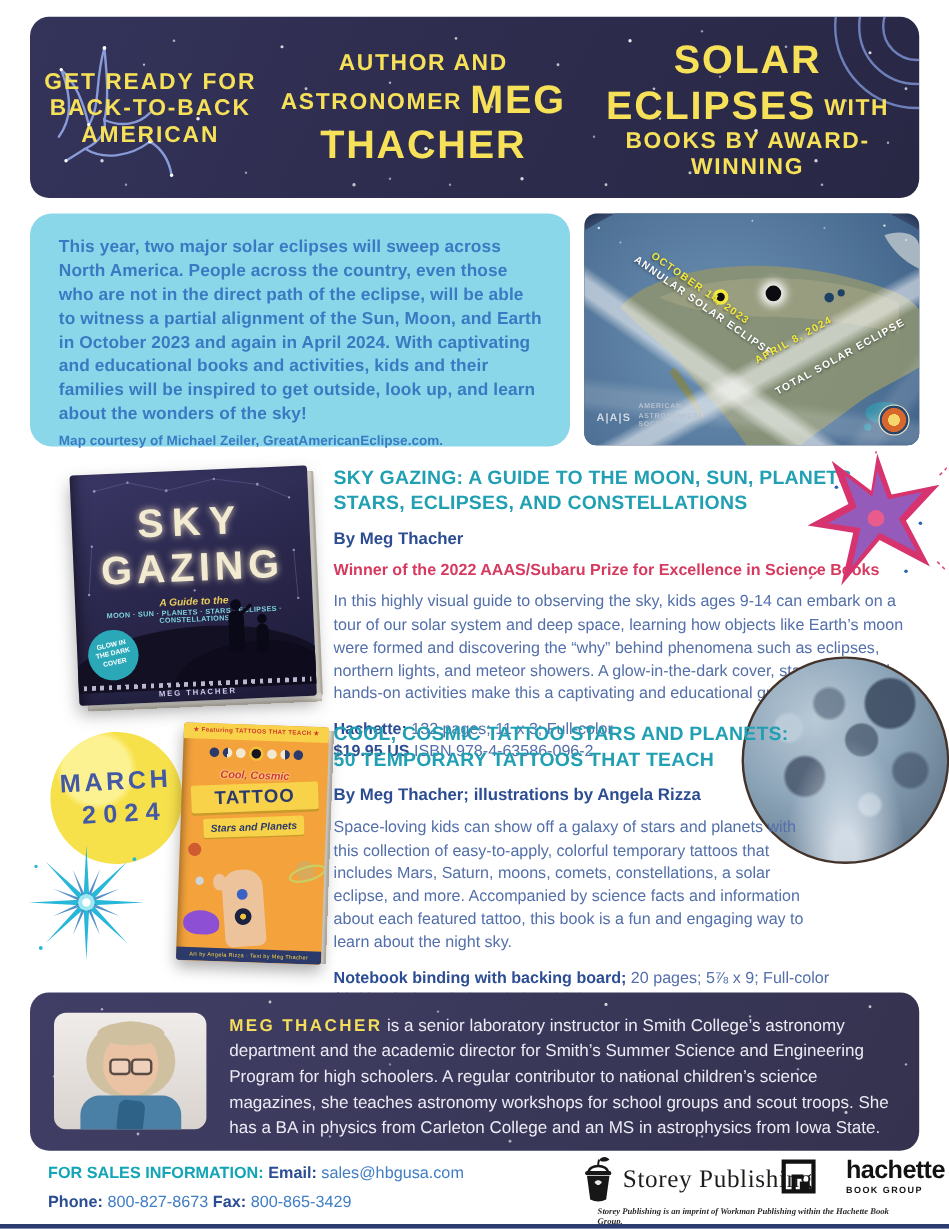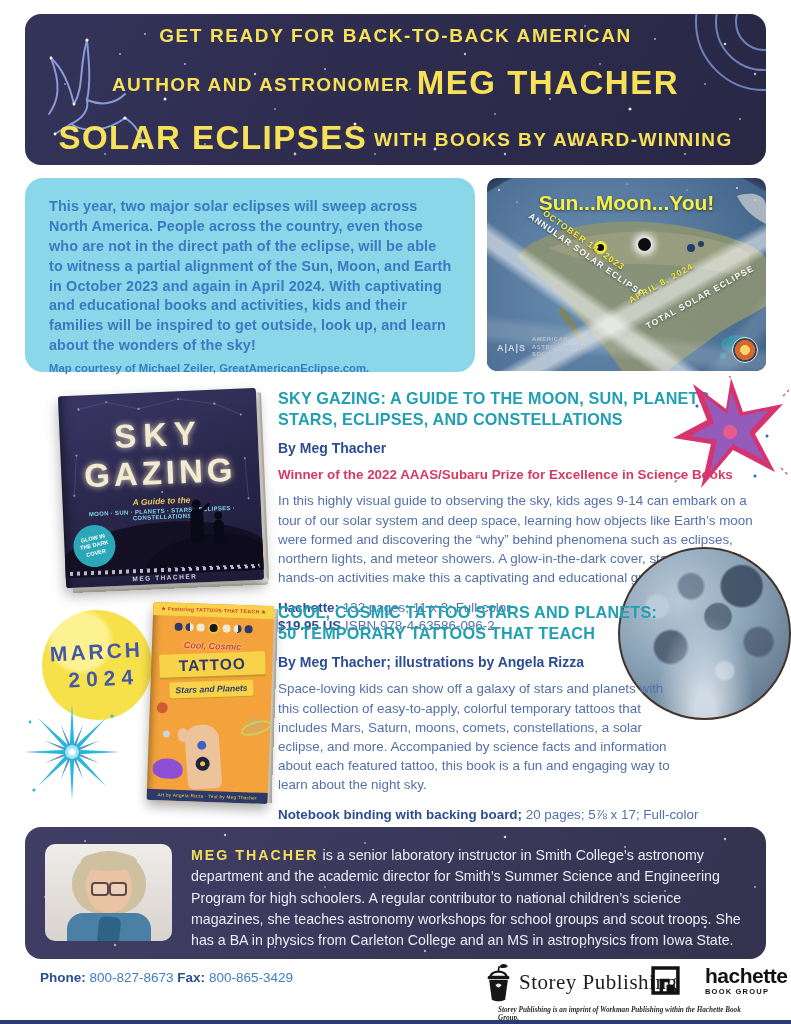--- a/index.html
+++ b/index.html
@@ -4,22 +4,22 @@
 <style>
   *{margin:0;padding:0;box-sizing:border-box}
   html,body{background:#fff}
   body{width:791px;height:1024px;position:relative;overflow:hidden;
        font-family:"Liberation Sans",sans-serif;}
 
   
   .banner{position:absolute;left:25px;top:14px;width:741px;height:151px;border-radius:16px;
           background:linear-gradient(115deg,#34335a 0%,#2e2d4f 45%,#282744 100%);overflow:hidden;}
   .banner .stars,.bio .stars{position:absolute;inset:0;width:100%;height:100%}
-  .banner-text{position:absolute;inset:0;display:flex;flex-direction:column;justify-content:center;
-               align-items:center;text-align:center;color:#f6e158;gap:17px;padding-top:2px}
+  .banner-text{position:absolute;inset:0;display:flex;flex-direction:row;justify-content:center;
+               align-items:center;text-align:center;color:#f6e158;gap:7px;padding-top:2px}
   .bl1{font-size:19px;font-weight:bold;letter-spacing:1.6px}
   .bl-big{font-size:33px;font-weight:bold;letter-spacing:1.5px;vertical-align:-3px}
   .bl-sm{font-size:19px;font-weight:bold;letter-spacing:1.4px}
   .bird{position:absolute;left:4px;top:8px}
   .swirl{position:absolute;right:0;top:0}
 
   
   .intro{position:absolute;left:25px;top:178px;width:450px;height:194px;background:#8bd7ea;
          border-radius:18px;padding:19px 23px 0 24px}
   .intro-p{color:#3a7ac2;font-weight:bold;font-size:14.4px;line-height:1.38;letter-spacing:.1px}
@@ -315,21 +315,20 @@
     <svg class="mapstars" viewBox="0 0 279 193">
       <g fill="#fff">
           <circle cx="12" cy="12" r="1" opacity=".8"></circle>
           <circle cx="30" cy="24" r=".8" opacity=".6"></circle>
       <circle cx="250" cy="10" r="1" opacity=".8"></circle>
           <circle cx="268" cy="22" r=".8" opacity=".6"></circle>
       <circle cx="140" cy="6" r=".8" opacity=".6"></circle>
           <circle cx="200" cy="12" r=".8" opacity=".5"></circle>
         </g>
     </svg>
-    <div class="map-headline">Sun...Moon...You!</div>
     <div class="ecl-annular"></div>
     <div class="ecl-total"></div>
     <div class="maplbl lbl-an-date">OCTOBER 14, 2023</div>
     <div class="maplbl lbl-an">ANNULAR SOLAR ECLIPSE</div>
     <div class="maplbl lbl-to-date">APRIL 8, 2024</div>
     <div class="maplbl lbl-to">TOTAL SOLAR ECLIPSE</div>
     <div class="aas">
       <span class="aas-letters">A|A|S</span>
       <span class="aas-name">AMERICAN ASTRONOMICAL SOCIETY</span>
     </div>
@@ -447,21 +446,21 @@
       <div class="dino"></div>
       <div class="c2-foot">Art by Angela Rizza · Text by Meg Thacher</div>
     </div>
   </div>
 
   <div class="b2-col">
     <div class="bk-title">COOL, COSMIC TATTOO STARS AND PLANETS: 50 TEMPORARY TATTOOS THAT TEACH</div>
     <div class="bk-by">By Meg Thacher; illustrations by Angela Rizza</div>
     <div class="bk-desc">Space-loving kids can show off a galaxy of stars and planets with this collection of easy-to-apply, colorful temporary tattoos that includes Mars, Saturn, moons, comets, constellations, a solar eclipse, and more. Accompanied by science facts and information about each featured tattoo, this book is a fun and engaging way to learn about the night sky.</div>
     <div class="bk-specs">
-      <div><span class="bold-navy">Notebook binding with backing board;</span><span> 20 pages; 5⅞ x 17; Full-color</span></div>
+      <div><span class="bold-navy">Notebook binding with backing board;</span><span> 20 pages; 5⅞ x 9; Full-color</span></div>
       <div><span class="bold-navy">$8.99 US</span><span> ISBN 978-1-63586-799-2</span></div>
     </div>
   </div>
 
   <div class="bio">
     <svg class="stars" viewBox="0 0 741 132" preserveAspectRatio="none">
       <g fill="#fff">
           <circle cx="60" cy="14" r="1" opacity=".6"></circle>
           <circle cx="200" cy="8" r="1.2" opacity=".7"></circle>
       <circle cx="340" cy="16" r="1" opacity=".5"></circle>
@@ -487,20 +486,25 @@
       <div class="bangs"></div>
       <div class="glasses"></div>
       <div class="shirt"></div>
       <div class="scarf"></div>
     </div>
     <p class="bio-p"><span class="bio-name">MEG THACHER</span><span> is a senior laboratory instructor in Smith College’s astronomy department and the academic director for Smith’s Summer Science and Engineering Program for high schoolers. A regular contributor to national children’s science magazines, she teaches astronomy workshops for school groups and scout troops. She has a BA in physics from Carleton College and an MS in astrophysics from Iowa State.</span></p>
   </div>
 
   <div class="sales">
     <div>
+      <span class="t-teal">FOR SALES INFORMATION:</span>
+      <span class="t-navy">Email:</span>
+      <span class="t-blue">sales@hbgusa.com</span>
+    </div>
+    <div>
       <span class="t-navy">Phone:</span>
       <span class="t-blue">800-827-8673</span>
       <span class="t-navy">Fax:</span>
       <span class="t-blue">800-865-3429</span>
     </div>
   </div>
 
   <div class="storey">
     <svg width="27" height="40" viewBox="0 0 26 38">
       <path d="M14,4 C16,1 20,1 22,4 C19,6 15,6 14,4 Z" fill="#171717"></path>

